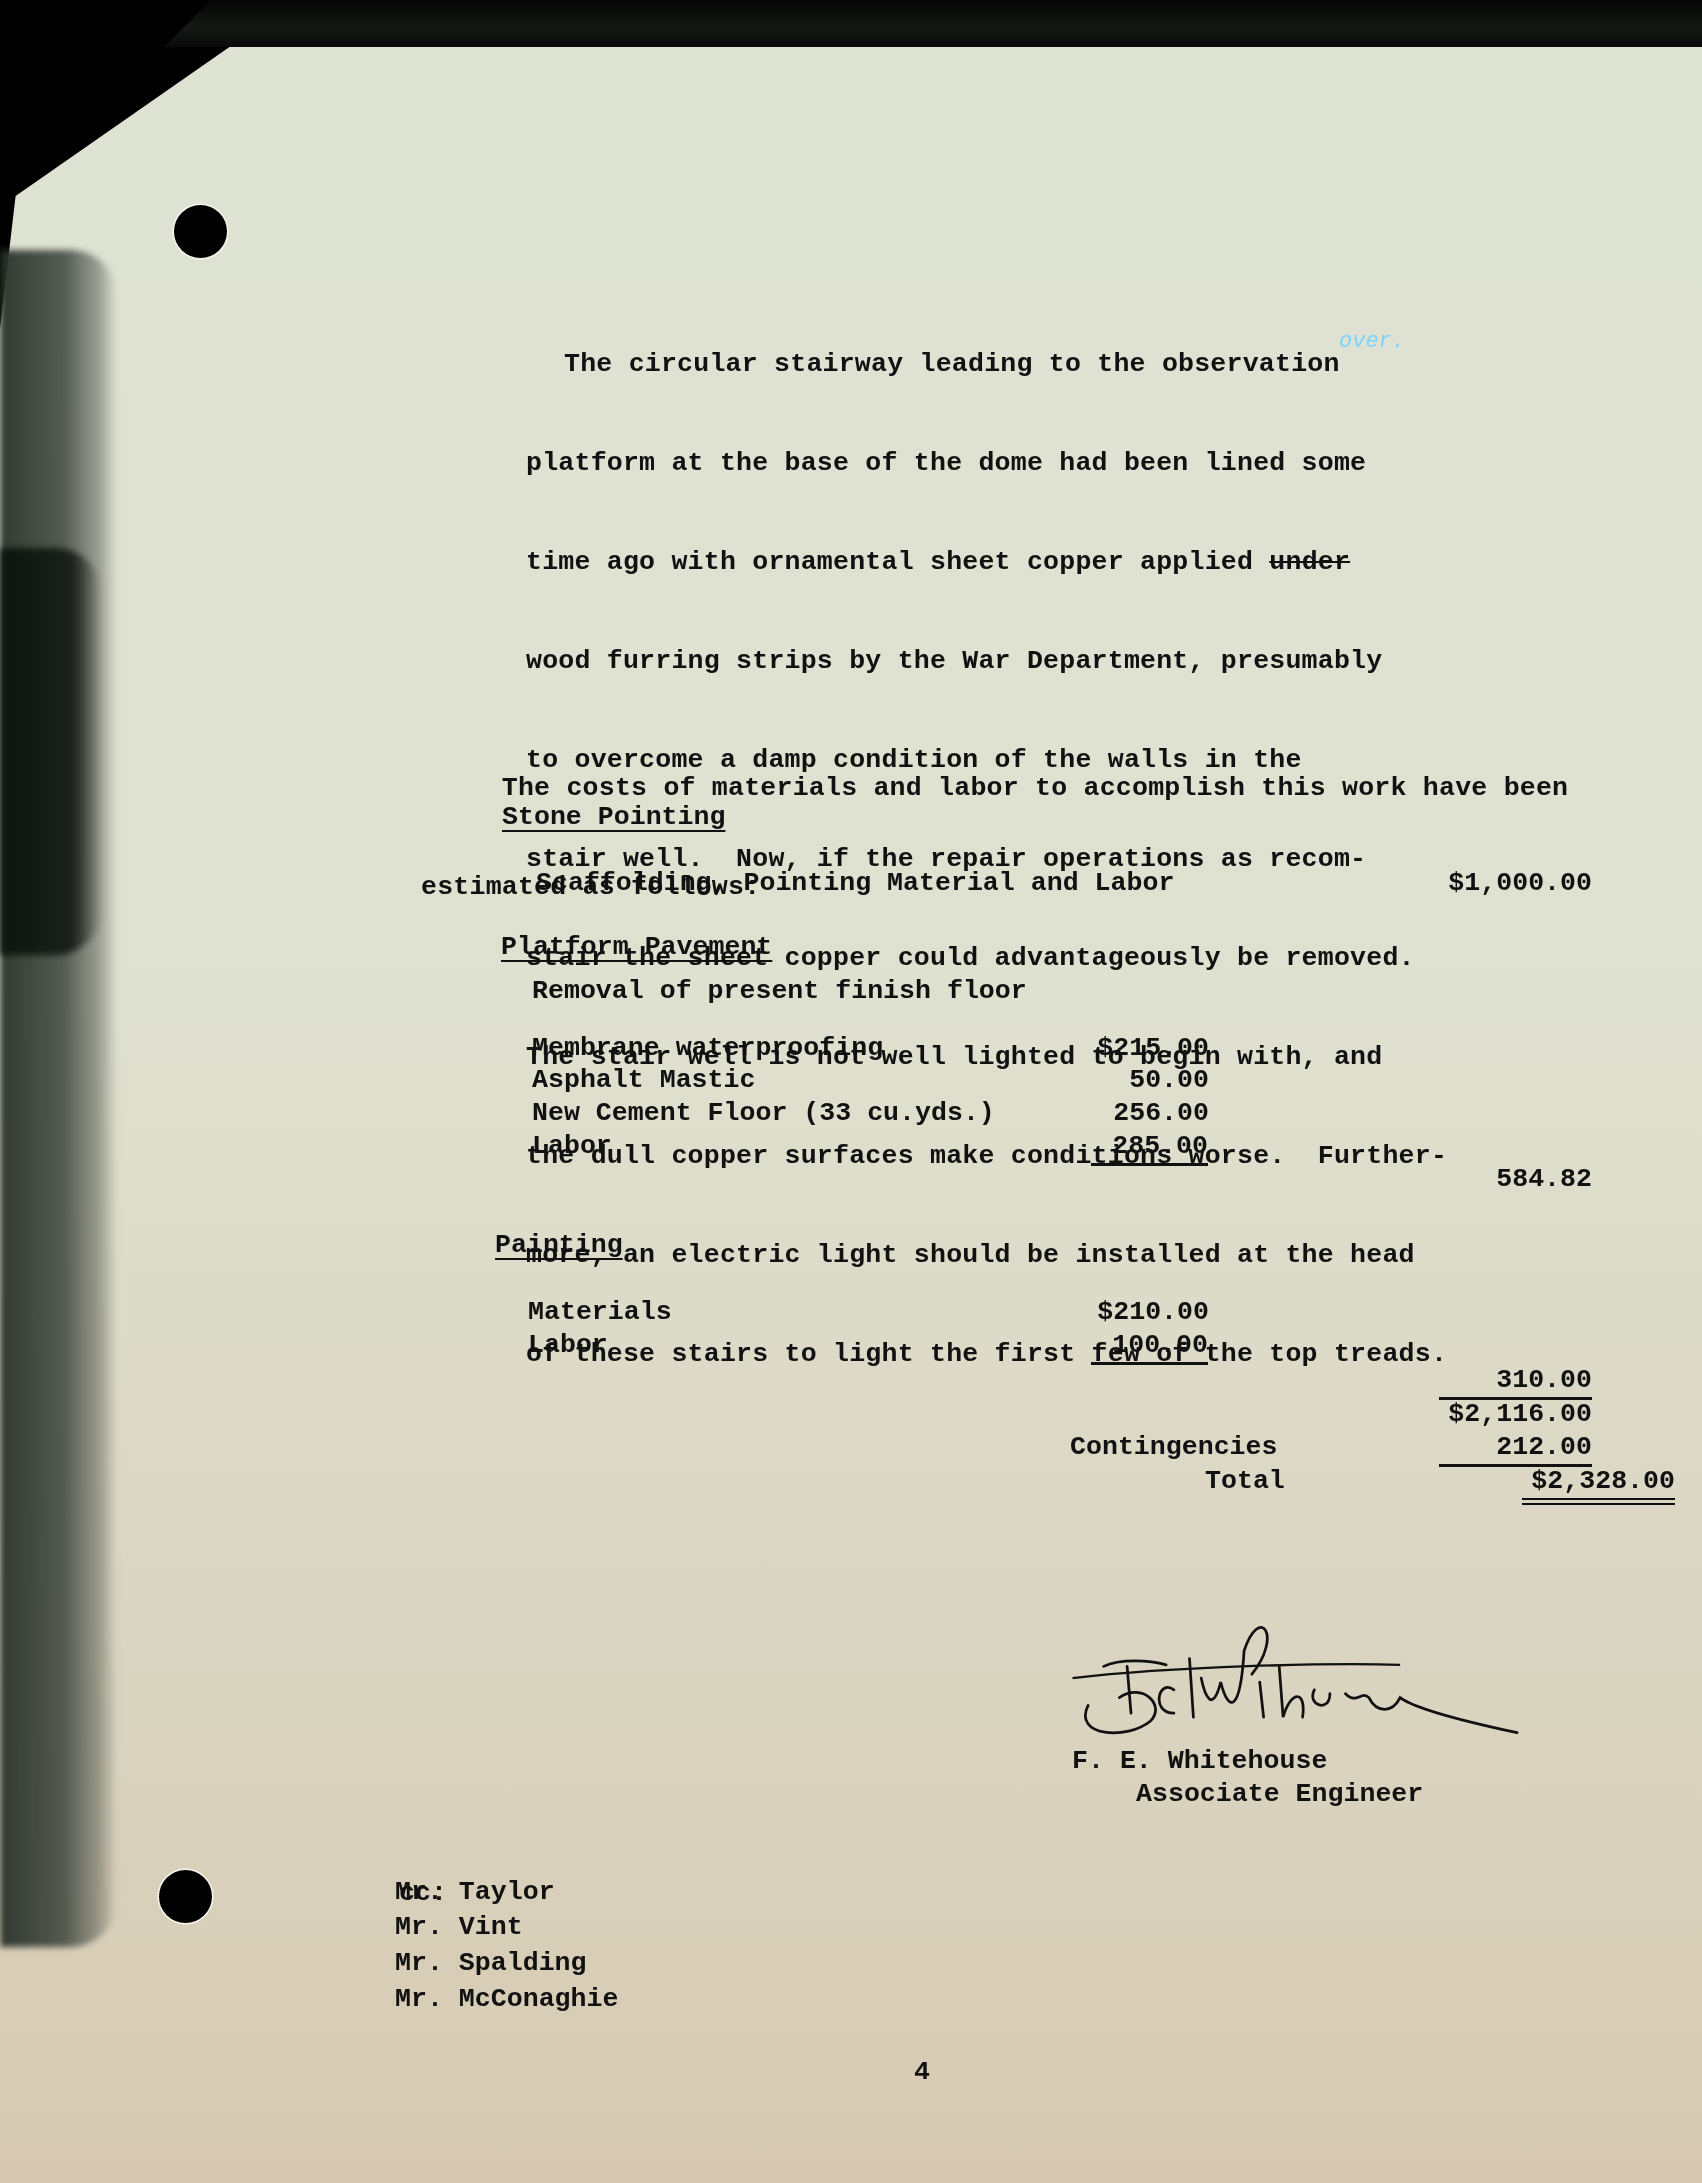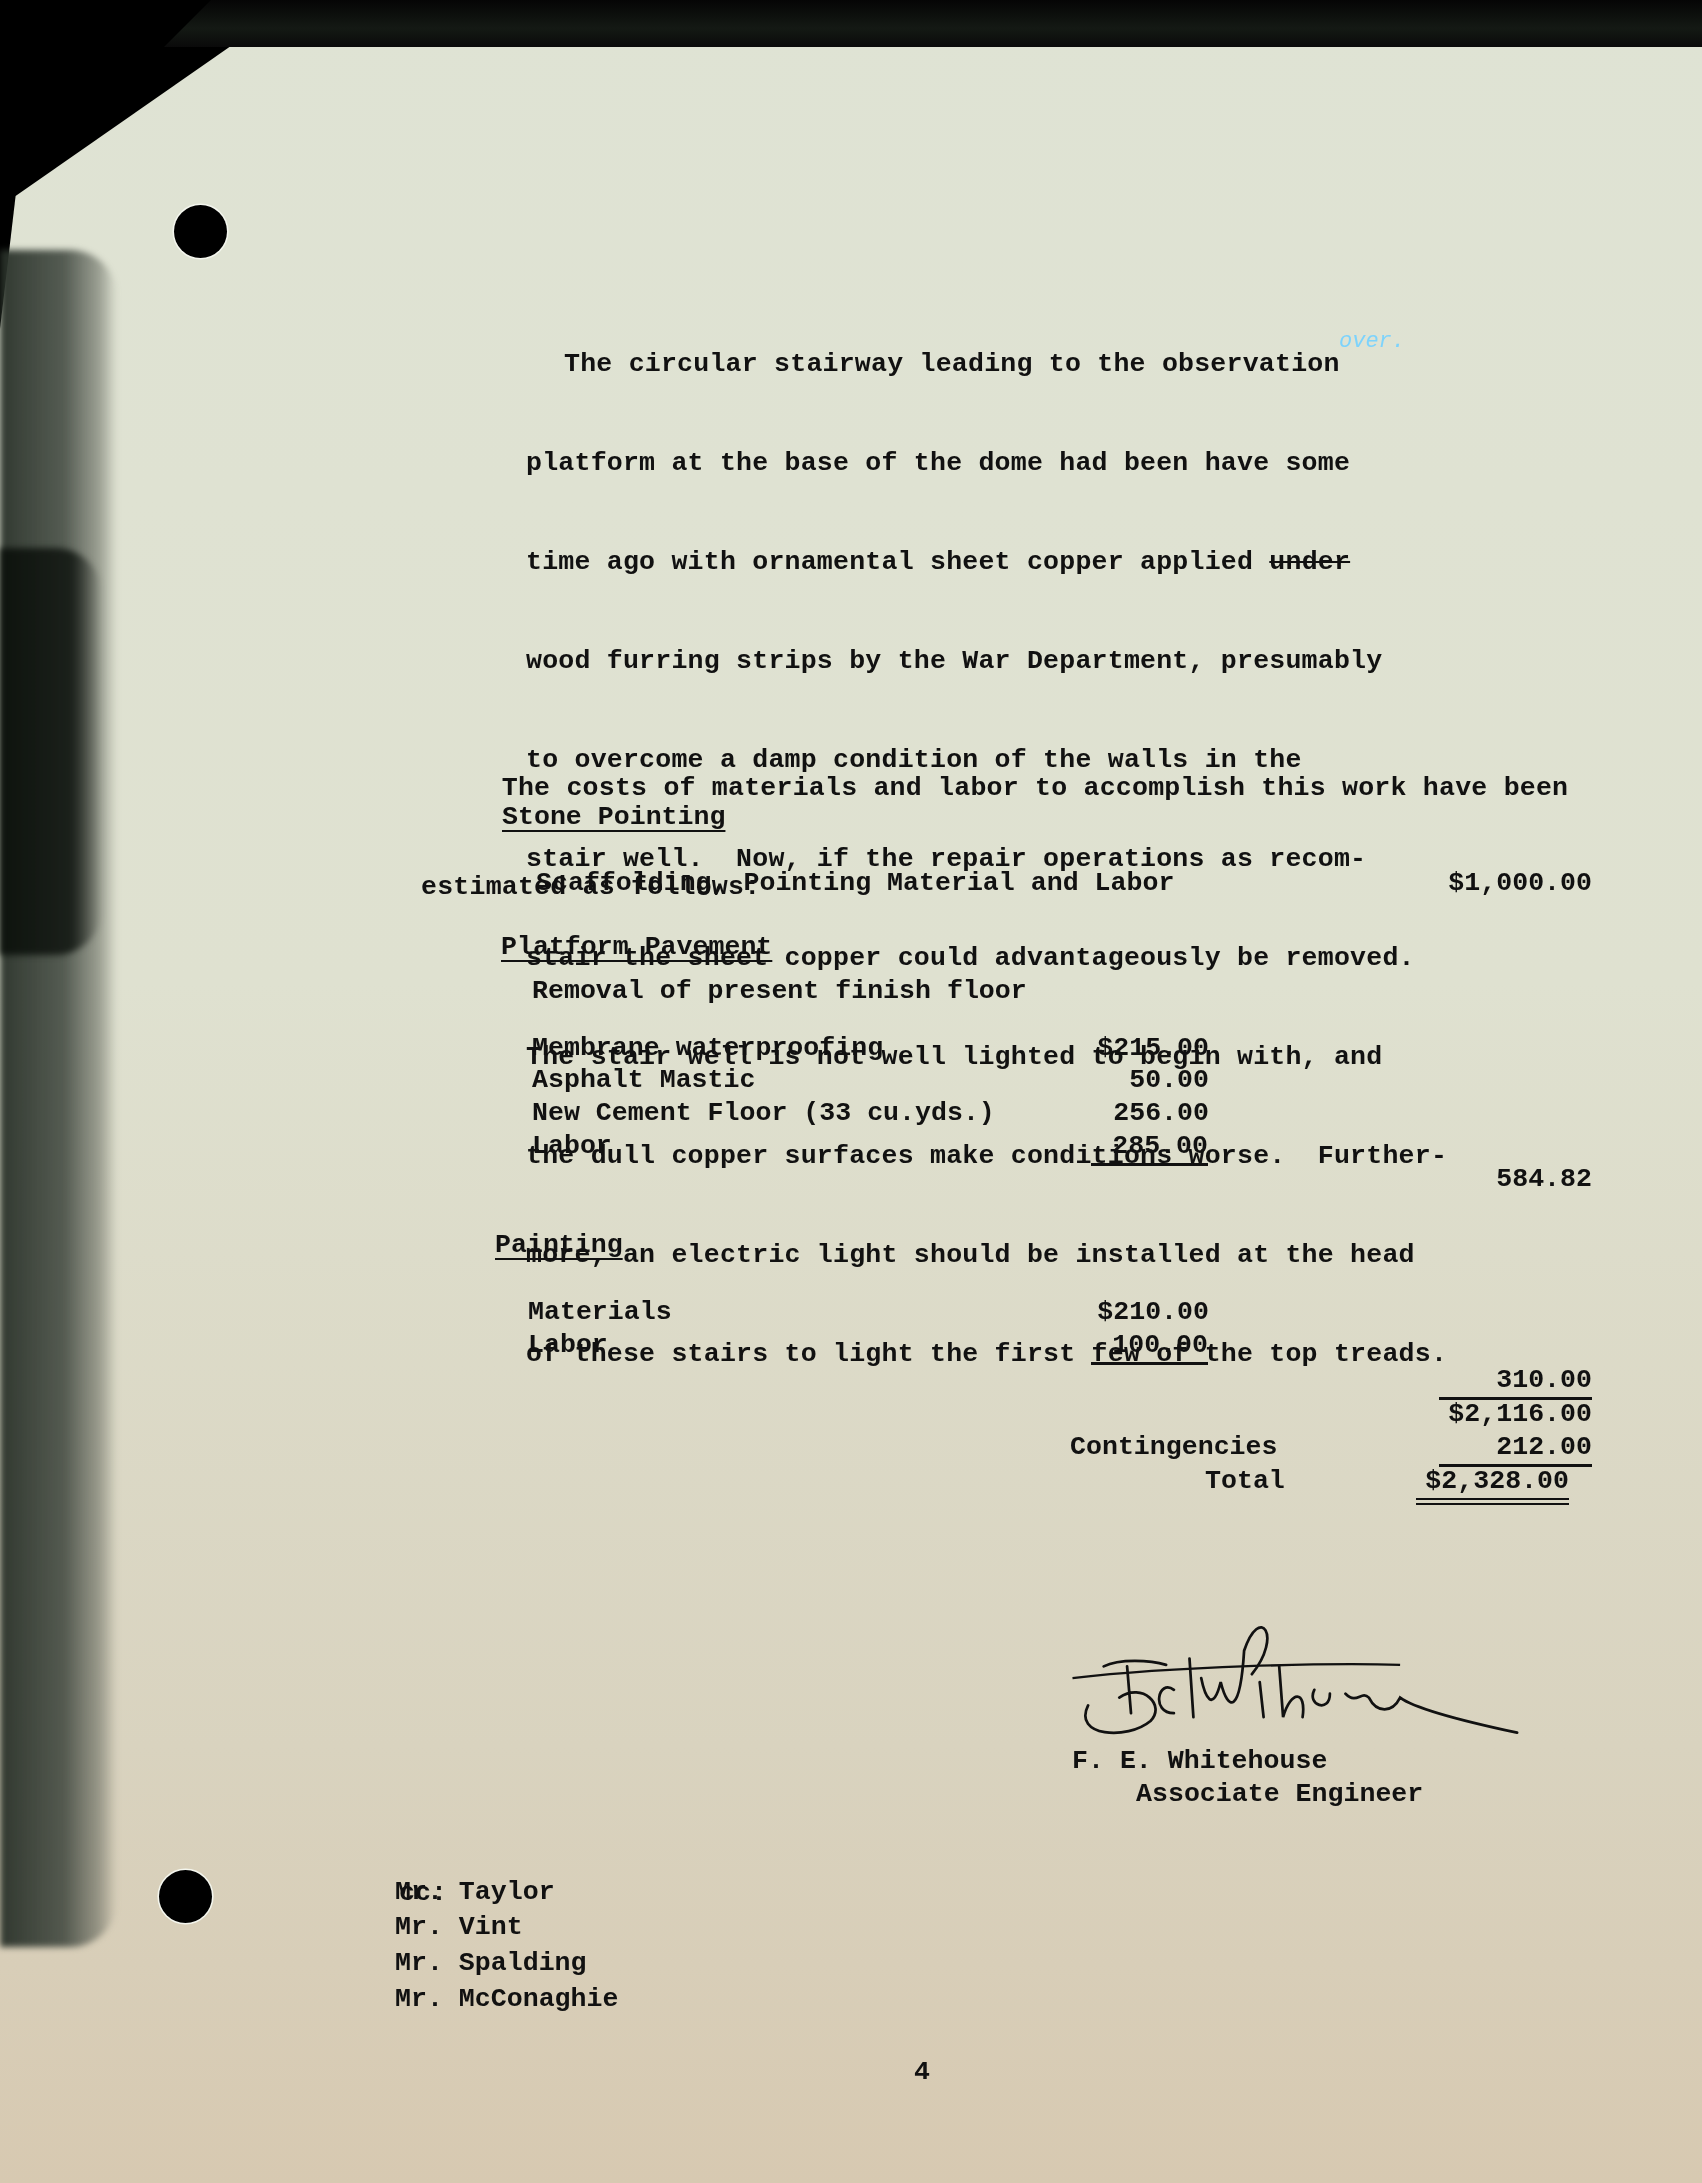--- a/index.html
+++ b/index.html
@@ -59,21 +59,21 @@
 <div class="page"></div>
 <div class="topband"></div>
 <div class="left-shadow"></div>
 <div class="left-shadow dark"></div>
 
 <div class="hole" style="left:174px; top:205px;"></div>
 <div class="hole" style="left:159px; top:1870px;"></div>
 
 <div class="text para1">
   <span class="line">The circular stairway leading to the observation</span>
-  <span class="line">platform at the base of the dome had been have some</span>
+  <span class="line">platform at the base of the dome had been lined some</span>
   <span class="line"><span>time ago with ornamental sheet copper applied </span><span class="strike">under</span></span>
   <span class="line">wood furring strips by the War Department, presumably</span>
   <span class="line">to overcome a damp condition of the walls in the</span>
   <span class="line">stair well.  Now, if the repair operations as recom-</span>
   <span class="line">stair the sheet copper could advantageously be removed.</span>
   <span class="line">The stair well is not well lighted to begin with, and</span>
   <span class="line">the dull copper surfaces make conditions worse.  Further-</span>
   <span class="line">more, an electric light should be installed at the head</span>
   <span class="line">of these stairs to light the first few of the top treads.</span>
 </div>
@@ -104,21 +104,21 @@
 <div class="row" style="left:528px; top:1297px;">Materials</div>
 <div class="row num" style="left:1080px; width:129px; top:1297px;">$210.00</div>
 <div class="row" style="left:528px; top:1330px;">Labor</div>
 <div class="row num ul" style="left:1091px; width:117px; top:1330px;">100.00</div>
 <div class="row num ul" style="left:1439px; width:153px; top:1365px;">310.00</div>
 
 <div class="row num" style="left:1439px; width:153px; top:1399px;">$2,116.00</div>
 <div class="row" style="left:1070px; top:1432px;">Contingencies</div>
 <div class="row num ul" style="left:1439px; width:153px; top:1432px;">212.00</div>
 <div class="row" style="left:1205px; top:1466px;">Total</div>
-<div class="row num dul" style="left:1416px; width:153px; top:1466px;">$2,328.00</div>
+<div class="row num dul" style="left:1522px; width:153px; top:1466px;">$2,328.00</div>
 
 <svg class="sig" width="579" height="156" viewBox="0 0 740 200">
   <path d="M40 130 C 20 170, 90 175, 120 150 C 140 130, 110 100, 80 120 M60 80 C 80 70, 120 72, 140 78 M90 80 L 95 140 M150 110 C 130 95, 120 140, 150 140 M170 70 L175 145 M185 95 C 190 120, 200 140, 210 100 C 220 140, 235 140, 240 60 C 260 0, 290 40, 250 90 M260 100 L265 145 M285 80 L290 145 C 300 110, 320 110, 315 145 M330 110 C 320 130, 350 140, 350 115 M370 115 C 385 130, 390 110, 400 120 C 410 140, 430 140, 440 120 C 460 135, 520 150, 590 165" fill="none" stroke="#111" stroke-width="3.5" stroke-linecap="round"></path>
   <path d="M20 95 C 150 80, 350 75, 440 78" fill="none" stroke="#111" stroke-width="3"></path>
 </svg>
 <div class="row" style="left:1072px; top:1746px;">F. E. Whitehouse</div>
 <div class="row" style="left:1136px; top:1779px;">Associate Engineer</div>
 
 <div class="row" style="left:399px; top:1878px;">cc:</div>
 <div class="row" style="left:395px; top:1877px;">Mr. Taylor</div>

